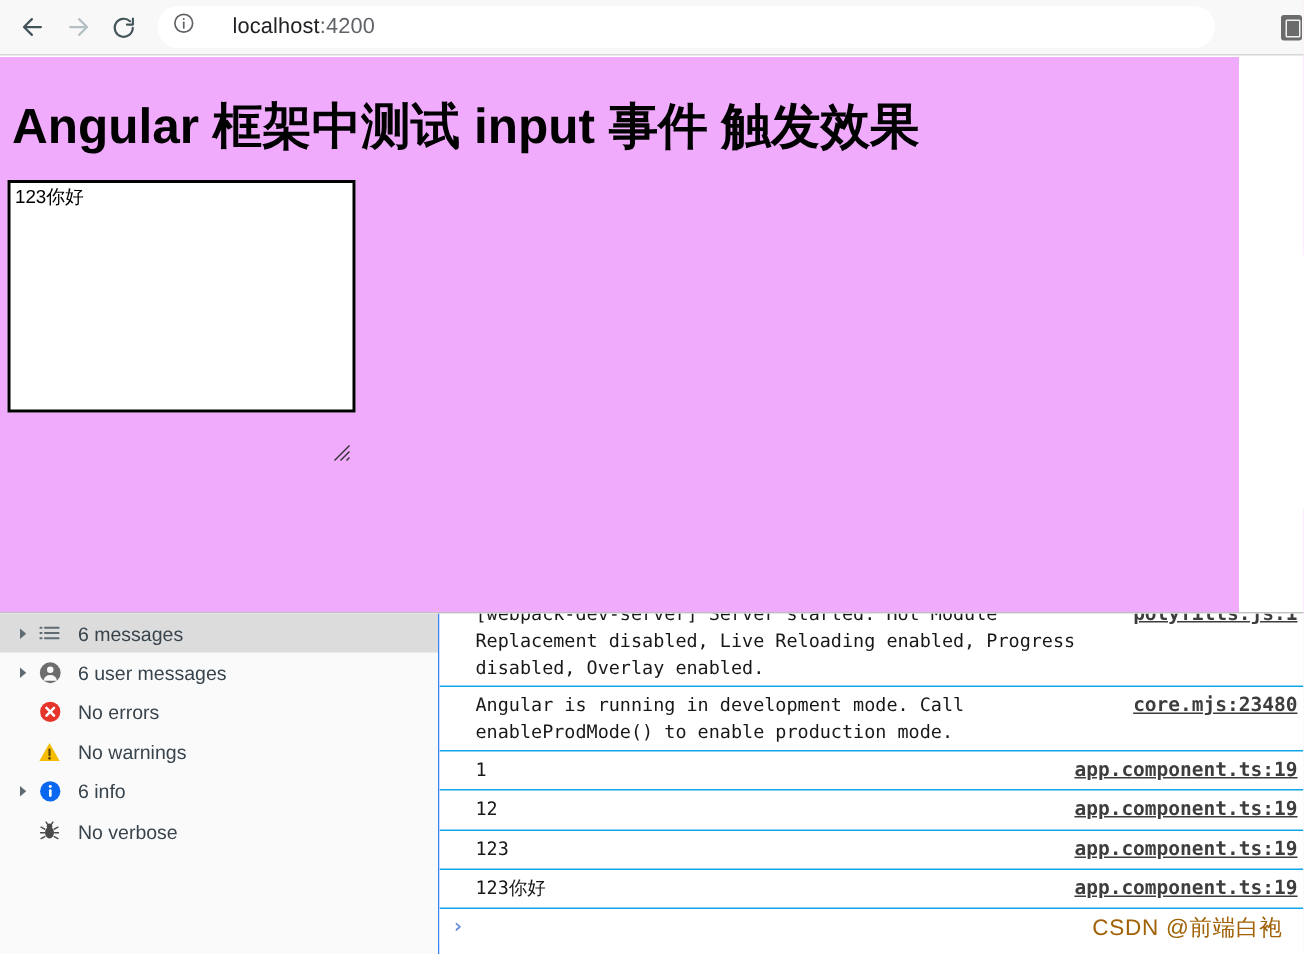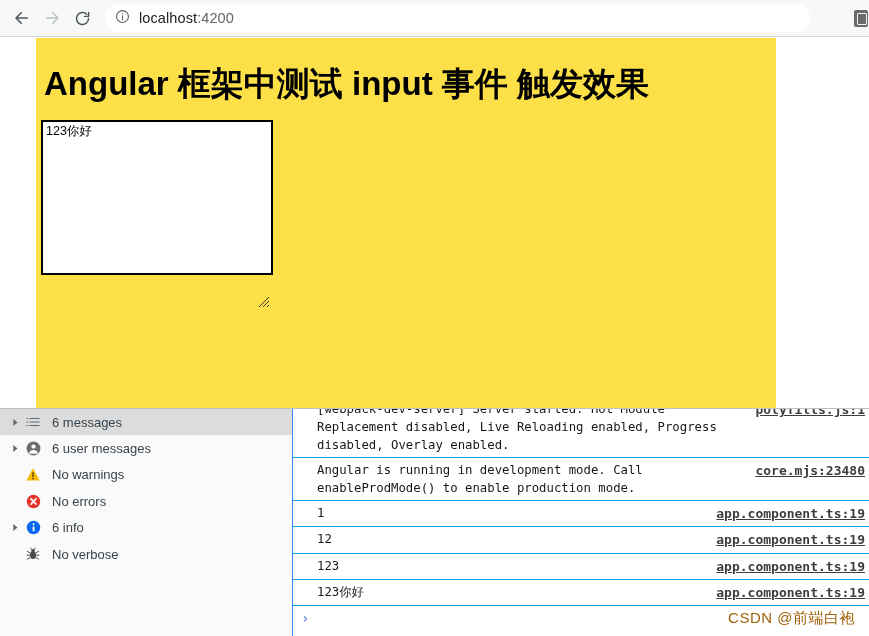--- a/index.html
+++ b/index.html
@@ -30,20 +30,21 @@
 
   #url-bar {
     margin-left: 8px;
     height: 28px;
     flex: 1 1 auto;
     max-width: 705px;
     background: #ffffff;
     border-radius: 14px;
     display: flex; align-items: center;
     padding-left: 10px;
+    gap: 16px;
   }
   #info-icon { flex: 0 0 auto; display:block; }
   #url-text {
     margin-left: 9px;
     font-size: 14.5px;
     color: #5f6368;
     letter-spacing: .1px;
     white-space: nowrap;
   }
   #url-text .host { color: #202124; }
@@ -54,24 +55,23 @@
     border-radius: 2px;
   }
   #right-chrome-icon:after{
     content:""; position:absolute; left:3px; top:3px;
     width:8px; height:10px; border:1.5px solid #f1f1f1; border-radius:1px;
   }
 
   
   #page-content {
     position: absolute; left: 0; top: 38px;
-    width: 740px; height: 370px;
-    background: #fde047;
-    overflow: hidden;
-    margin-left: 36px;
+    width: 826px; height: 370px;
+    background: #f0abfc;
+    overflow: hidden;
   }
   #page-title {
     margin: 26px 0 0 8px;
     font-size: 33px;
     font-weight: bold;
     color: #000000;
     letter-spacing: 0px;
     line-height: 1.2;
     white-space: nowrap;
   }
@@ -278,37 +278,37 @@
             <circle cx="8" cy="8" r="7.4" fill="#6d6d6d"></circle>
             <circle cx="8" cy="5.9" r="2.3" fill="#fafafa"></circle>
             <path d="M3.2 13.6a4.9 4.9 0 0 1 9.6 0z" fill="#fafafa"></path>
           </svg>
         </span>
         <span class="side-label">6 user messages</span>
       </div>
       <div class="side-row">
         <span class="twisty"></span>
         <span class="side-icon">
+          <svg width="15" height="15" viewBox="0 0 16 16">
+            <circle cx="8" cy="8" r="7.2" fill="#e5342a"></circle>
+            <path d="M5.3 5.3 L10.7 10.7 M10.7 5.3 L5.3 10.7" stroke="#fff" stroke-width="1.8" stroke-linecap="round"></path>
+          </svg>
+        </span>
+        <span class="side-label">No errors</span>
+      </div>
+      <div class="side-row">
+        <span class="twisty"></span>
+        <span class="side-icon">
           <svg width="16" height="15" viewBox="0 0 16 16">
             <path d="M8 1.4 L15.2 14.3 H0.8 Z" fill="#f5bc00"></path>
             <line x1="8" y1="6" x2="8" y2="10.2" stroke="#5a4400" stroke-width="1.5" stroke-linecap="round"></line>
             <circle cx="8" cy="12.3" r="0.95" fill="#5a4400"></circle>
           </svg>
         </span>
         <span class="side-label">No warnings</span>
-      </div>
-      <div class="side-row">
-        <span class="twisty"></span>
-        <span class="side-icon">
-          <svg width="15" height="15" viewBox="0 0 16 16">
-            <circle cx="8" cy="8" r="7.2" fill="#e5342a"></circle>
-            <path d="M5.3 5.3 L10.7 10.7 M10.7 5.3 L5.3 10.7" stroke="#fff" stroke-width="1.8" stroke-linecap="round"></path>
-          </svg>
-        </span>
-        <span class="side-label">No errors</span>
       </div>
       <div class="side-row">
         <span class="twisty">
           <svg width="9" height="9" viewBox="0 0 10 10">
             <path d="M2.6 1.2 L7.2 5 L2.6 8.8 Z" fill="#5f6b73"></path>
           </svg>
         </span>
         <span class="side-icon">
           <svg width="15" height="15" viewBox="0 0 16 16">
             <circle cx="8" cy="8" r="7.2" fill="#0a68f0"></circle>

